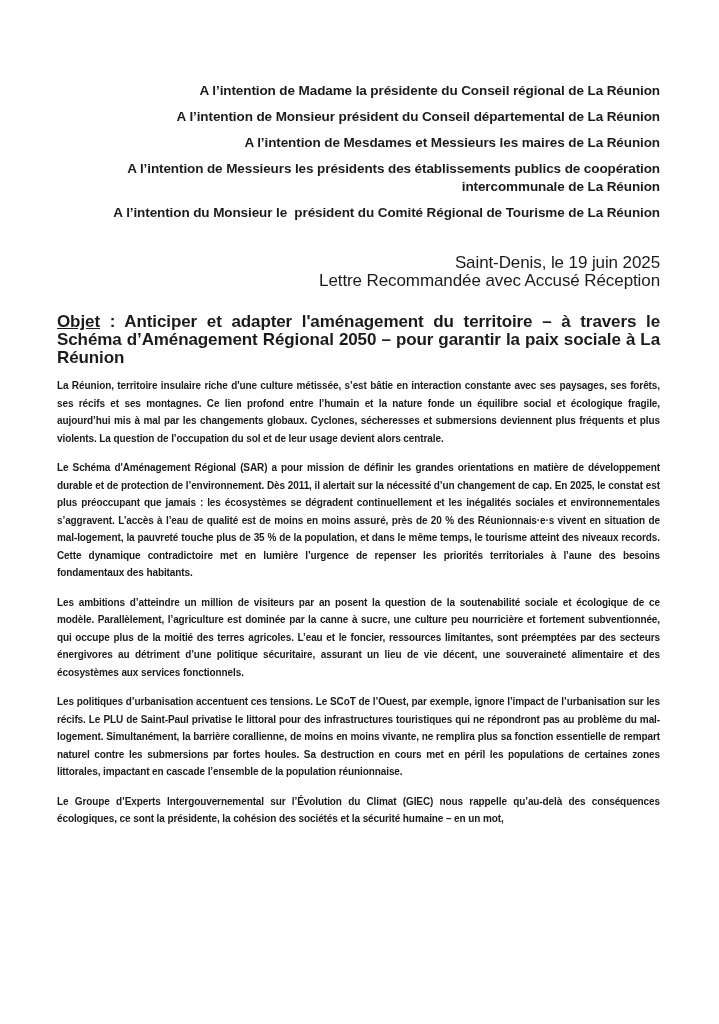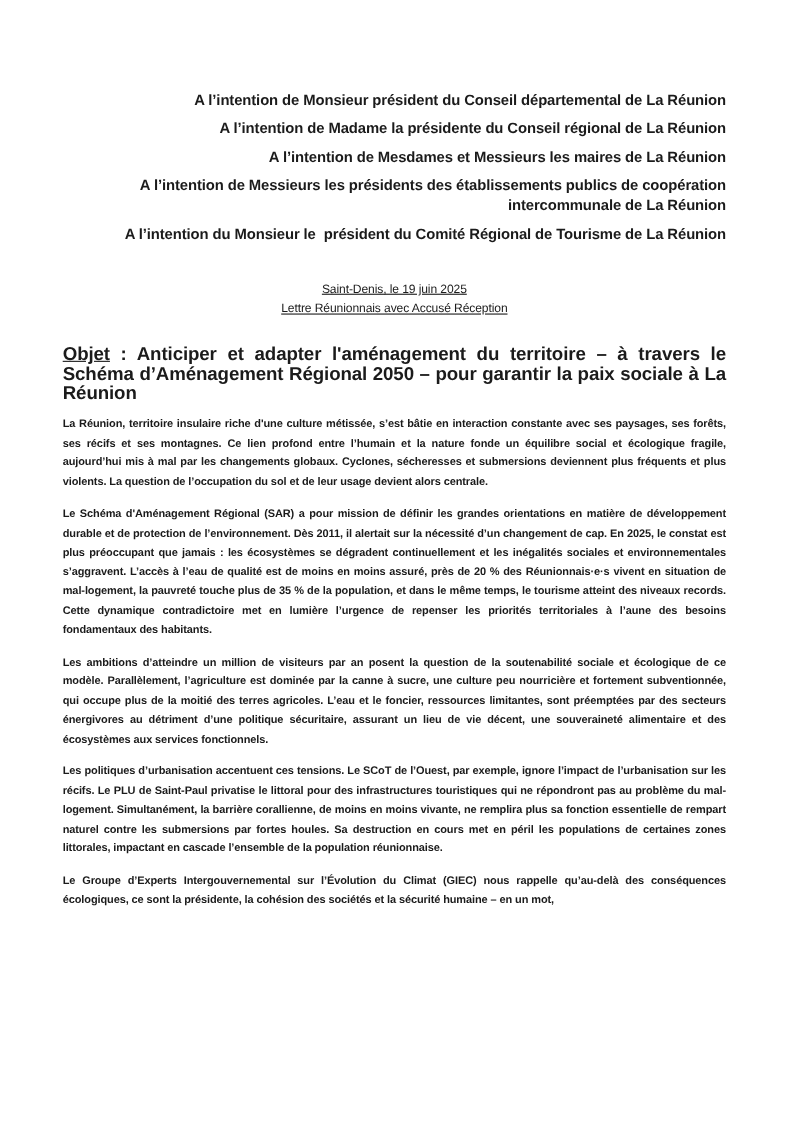--- a/index.html
+++ b/index.html
@@ -33,25 +33,24 @@
     text-align: right;
     white-space: pre-wrap;
     margin: 0 0 8px 0;
   }
   .recipient:last-child { margin-bottom: 2px; }
   .meta {
     margin-top: 32px;
   }
   .meta p {
     margin: 0;
-    font-size: 11px;
+    font-size: 17px;
     line-height: 18px;
     letter-spacing: -0.1px;
-    text-align: center;
-    text-decoration: underline;
+    text-align: right;
   }
   .subject {
     margin: 23px 0 0 0;
     font-weight: bold;
     font-size: 17px;
     line-height: 18px;
     letter-spacing: -0.1px;
     text-align: justify;
   }
   .subject .subject-label {
@@ -67,30 +66,30 @@
     font-weight: bold;
   }
   .body-text p.para:first-child { margin-top: 10px; }
 </style>
 </head>
 <body>
 
 <div class="page">
 
   <div class="recipients">
+    <p class="recipient">A l’intention de Madame la présidente du Conseil régional de La Réunion</p>
     <p class="recipient">A l’intention de Monsieur président du Conseil départemental de La Réunion</p>
-    <p class="recipient">A l’intention de Madame la présidente du Conseil régional de La Réunion</p>
     <p class="recipient">A l’intention de Mesdames et Messieurs les maires de La Réunion</p>
     <p class="recipient">A l’intention de Messieurs les présidents des établissements publics de coopération intercommunale de La Réunion</p>
     <p class="recipient">A l’intention du Monsieur le  président du Comité Régional de Tourisme de La Réunion</p>
   </div>
 
   <div class="meta">
     <p>Saint-Denis, le 19 juin 2025</p>
-    <p>Lettre Réunionnais avec Accusé Réception</p>
+    <p>Lettre Recommandée avec Accusé Réception</p>
   </div>
 
   <p class="subject"><span class="subject-label">Objet</span><span> : Anticiper et adapter l'aménagement du territoire – à travers le Schéma d’Aménagement Régional 2050 – pour garantir la paix sociale à La Réunion</span></p>
 
   <div class="body-text">
     <p class="para">La Réunion, territoire insulaire riche d'une culture métissée, s’est bâtie en interaction constante avec ses paysages, ses forêts, ses récifs et ses montagnes. Ce lien profond entre l’humain et la nature fonde un équilibre social et écologique fragile, aujourd’hui mis à mal par les changements globaux. Cyclones, sécheresses et submersions deviennent plus fréquents et plus violents. La question de l’occupation du sol et de leur usage devient alors centrale.</p>
     <p class="para">Le Schéma d'Aménagement Régional (SAR) a pour mission de définir les grandes orientations en matière de développement durable et de protection de l’environnement. Dès 2011, il alertait sur la nécessité d’un changement de cap. En 2025, le constat est plus préoccupant que jamais : les écosystèmes se dégradent continuellement et les inégalités sociales et environnementales s’aggravent. L’accès à l’eau de qualité est de moins en moins assuré, près de 20 % des Réunionnais·e·s vivent en situation de mal-logement, la pauvreté touche plus de 35 % de la population, et dans le même temps, le tourisme atteint des niveaux records. Cette dynamique contradictoire met en lumière l’urgence de repenser les priorités territoriales à l’aune des besoins fondamentaux des habitants.</p>
     <p class="para">Les ambitions d’atteindre un million de visiteurs par an posent la question de la soutenabilité sociale et écologique de ce modèle. Parallèlement, l’agriculture est dominée par la canne à sucre, une culture peu nourricière et fortement subventionnée, qui occupe plus de la moitié des terres agricoles. L’eau et le foncier, ressources limitantes, sont préemptées par des secteurs énergivores au détriment d’une politique sécuritaire, assurant un lieu de vie décent, une souveraineté alimentaire et des écosystèmes aux services fonctionnels.</p>
     <p class="para">Les politiques d’urbanisation accentuent ces tensions. Le SCoT de l’Ouest, par exemple, ignore l’impact de l’urbanisation sur les récifs. Le PLU de Saint-Paul privatise le littoral pour des infrastructures touristiques qui ne répondront pas au problème du mal-logement. Simultanément, la barrière corallienne, de moins en moins vivante, ne remplira plus sa fonction essentielle de rempart naturel contre les submersions par fortes houles. Sa destruction en cours met en péril les populations de certaines zones littorales, impactant en cascade l’ensemble de la population réunionnaise.</p>
     <p class="para">Le Groupe d’Experts Intergouvernemental sur l’Évolution du Climat (GIEC) nous rappelle qu’au-delà des conséquences écologiques, ce sont la présidente, la cohésion des sociétés et la sécurité humaine – en un mot,</p>

